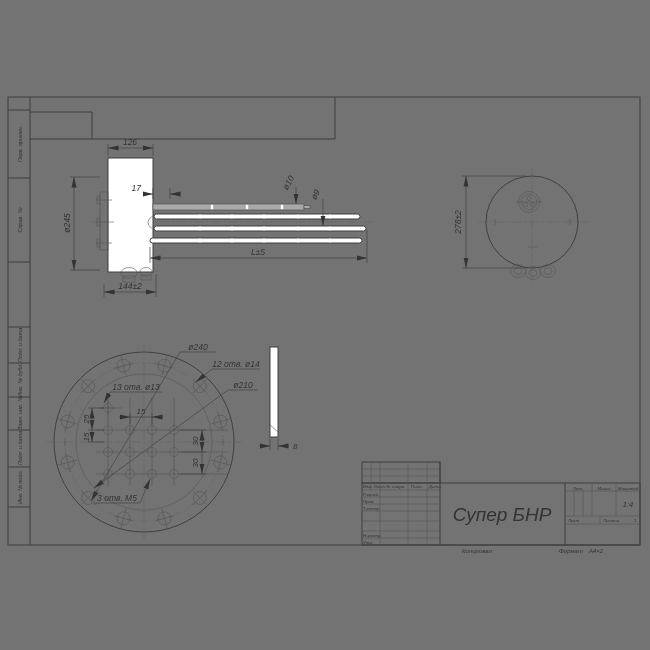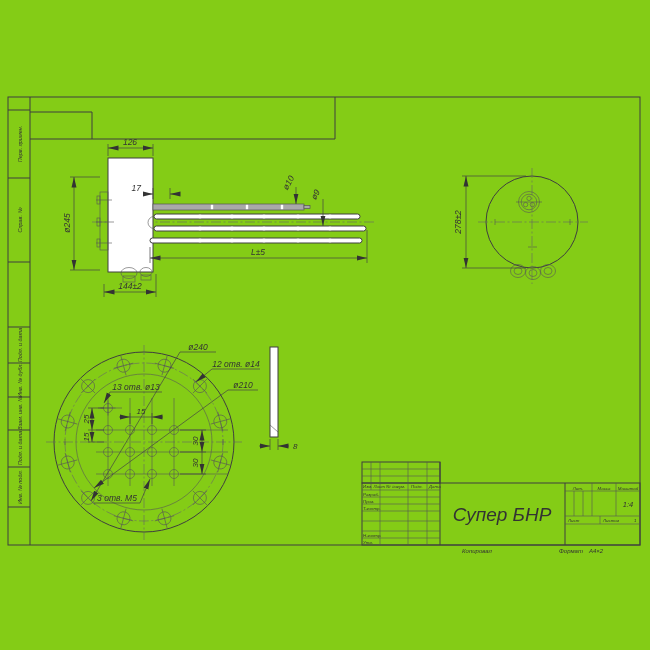--- a/index.html
+++ b/index.html
@@ -1,16 +1,16 @@
 <!DOCTYPE html>
 <html><head>
 <meta charset="utf-8">
 <style>
   html,body{margin:0;padding:0;background:#fff;}
-  .sheet{width:650px;height:650px;position:relative;background:#84cc16;font-family:"Liberation Sans",sans-serif;overflow:hidden;}
+  .sheet{width:650px;height:650px;position:relative;background:#737373;font-family:"Liberation Sans",sans-serif;overflow:hidden;}
   svg{position:absolute;left:0;top:0;}
   svg text{font-style:italic;fill:#333;font-family:"Liberation Sans",sans-serif;}
   .ln{stroke:#3f3f3f;stroke-width:1;fill:none;}
   .ln2{stroke:#3f3f3f;stroke-width:1;fill:#fff;}
   .thin{stroke:#555;stroke-width:.6;fill:none;}
   .dim{stroke:#444;stroke-width:.7;fill:none;}
   .cl{stroke:#666;stroke-width:.6;fill:none;stroke-dasharray:10 2.5 2 2.5;}
   .white{stroke:#fff;stroke-width:2.4;fill:none;}
   .t9{font-size:8.5px;}
   .t8{font-size:8px;}

